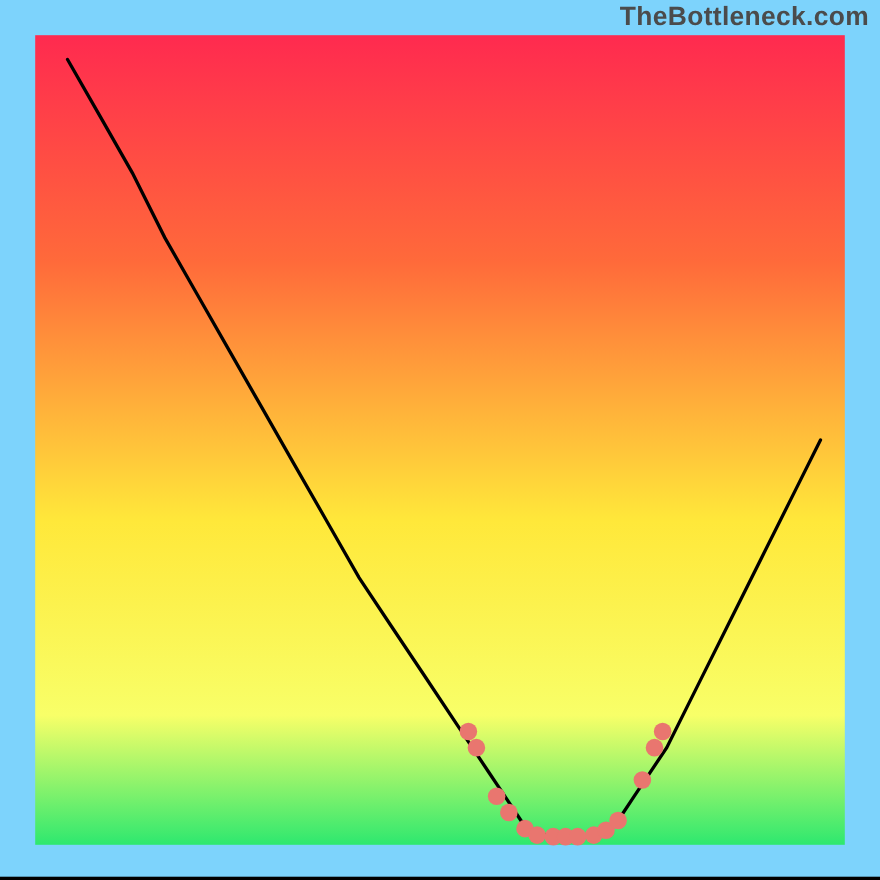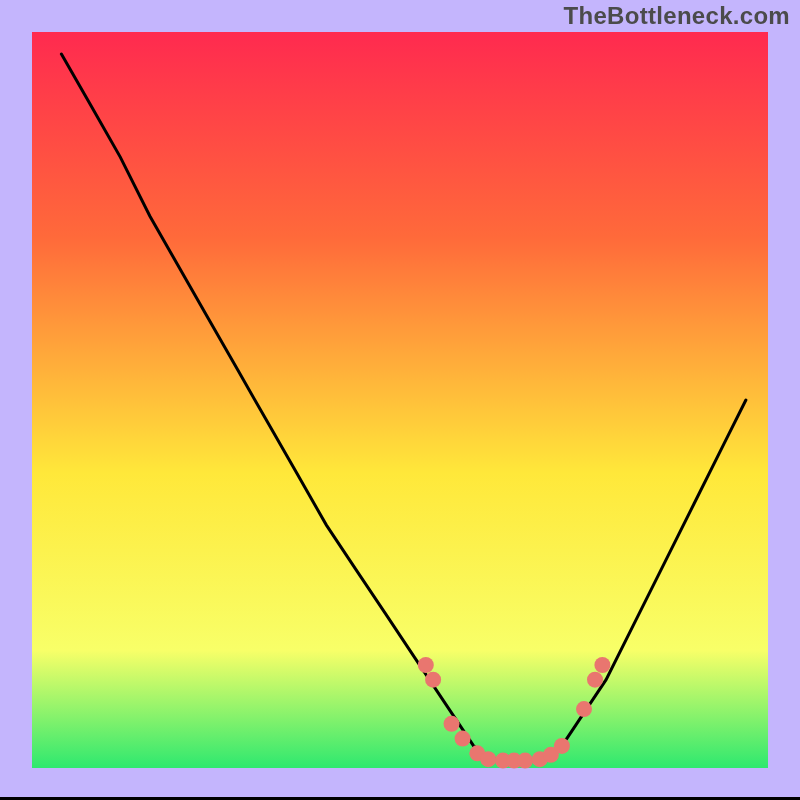--- a/index.html
+++ b/index.html
@@ -10,21 +10,21 @@
     height: 800px;
     position: relative;
     font-family: Arial, Helvetica, sans-serif;
   }
   .frame {
     position: absolute;
     top: 0;
     left: 0;
     width: 800px;
     height: 797px;
-    background: #c4b5fd;
+    background: #7dd3fc;
   }
   .watermark {
     position: absolute;
     top: 2px;
     right: 10px;
     color: #4b4b4b;
     font-size: 24px;
     font-weight: 600;
     letter-spacing: 0.3px;
     z-index: 3;

